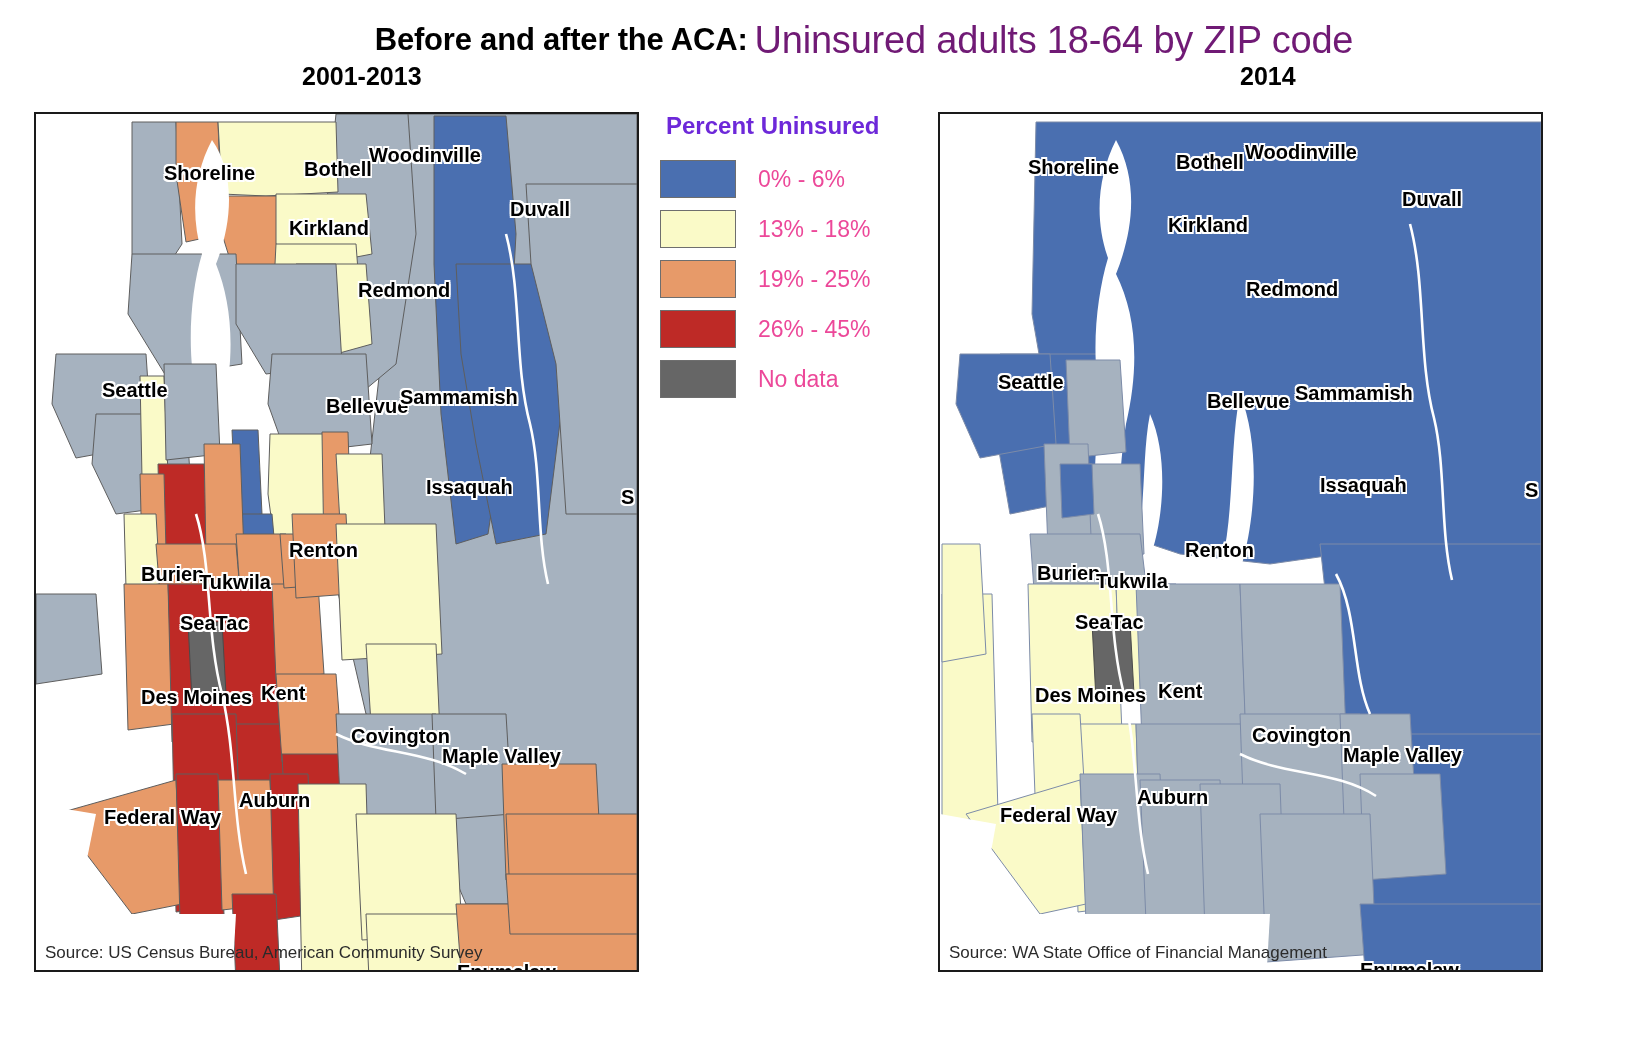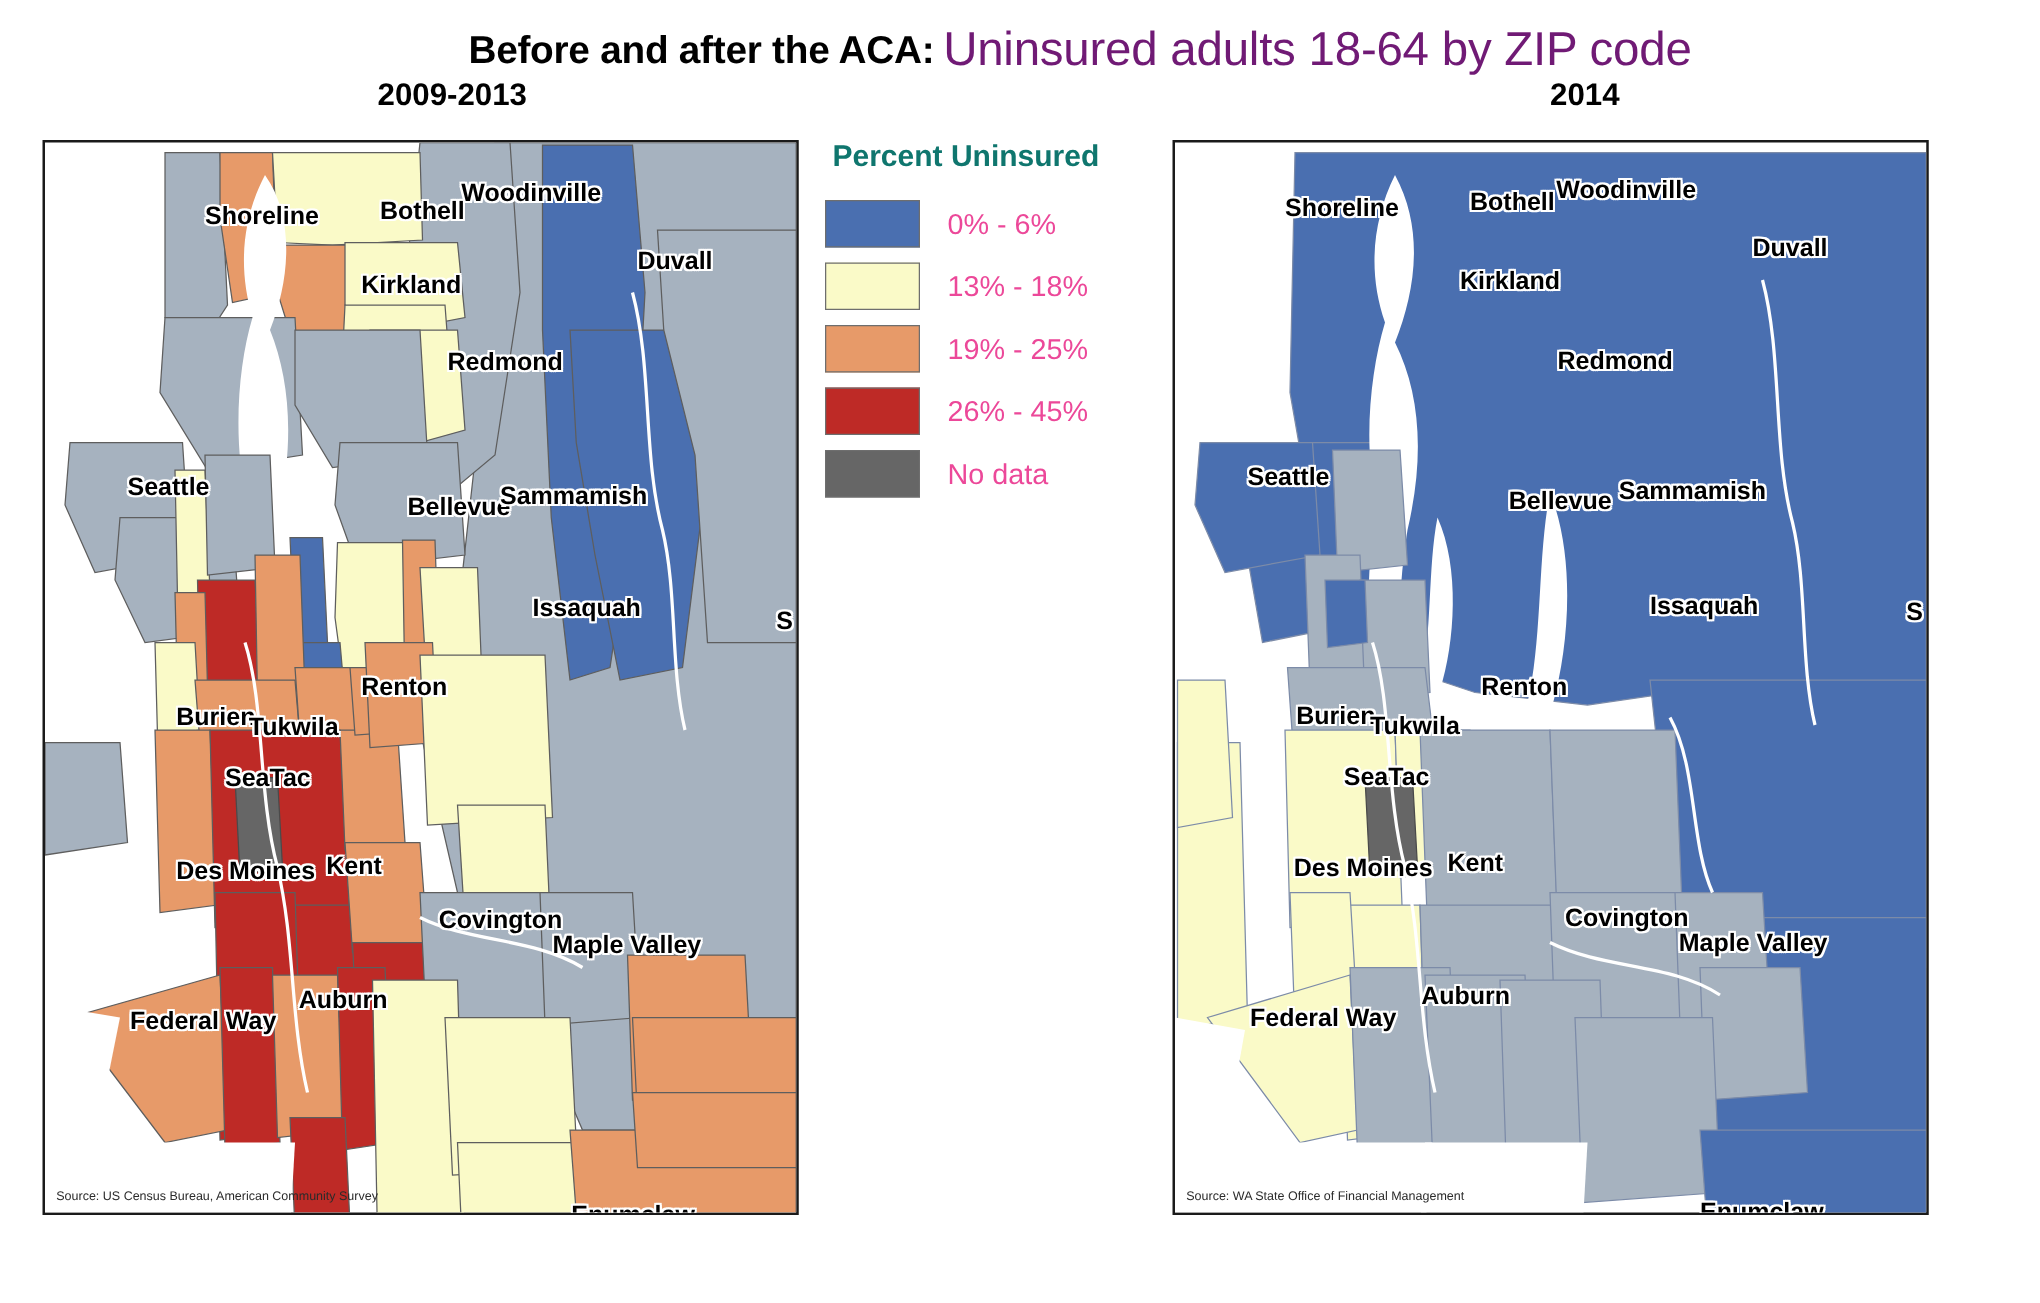--- a/index.html
+++ b/index.html
@@ -42,45 +42,45 @@
     color:#000;
     white-space:nowrap;
     pointer-events:none;
     text-shadow:
       -1.6px -1.6px 0 #fff, 1.6px -1.6px 0 #fff,
       -1.6px  1.6px 0 #fff, 1.6px  1.6px 0 #fff,
       -1.6px 0 0 #fff, 1.6px 0 0 #fff, 0 -1.6px 0 #fff, 0 1.6px 0 #fff;
   }
   .source-note {
     position:absolute; left:9px; bottom:7px;
-    font-size:10px; color:#2b2b2b; font-weight:normal;
+    font-size:17px; color:#2b2b2b; font-weight:normal;
     white-space:nowrap;
   }
 
   
   .legend { position:absolute; left:660px; top:0; width:276px; }
-  .legend-title { font-size:24px; font-weight:bold; color:#0f766e; margin-bottom:14px; margin-left:6px; }
+  .legend-title { font-size:24px; font-weight:bold; color:#6d28d9; margin-bottom:14px; margin-left:6px; }
   .legend-item { display:flex; align-items:center; height:50px; }
   .legend-swatch {
     width:76px; height:38px;
     border:1px solid #6e6e6e;
     flex:0 0 auto;
   }
   .legend-label { font-size:23px; color:#ec4899; margin-left:22px; white-space:nowrap; }
 </style>
 </head>
 <body>
 
 <div class="title-row">
   <span class="title-bold">Before and after the ACA:</span>
   <span class="title-reg">Uninsured adults 18-64 by ZIP code</span>
 </div>
 
 <div class="subtitle-row">
-  <div class="sub-left">2009-2013</div>
+  <div class="sub-left">2001-2013</div>
   <div class="sub-right">2014</div>
 </div>
 
 <div class="panels">
 
   <div class="map-frame" id="map-left">
     <svg viewBox="0 0 601 856" preserveAspectRatio="none">
       <defs>
         <clipPath id="clipL">
             <rect x="0" y="0" width="601" height="856"></rect>

